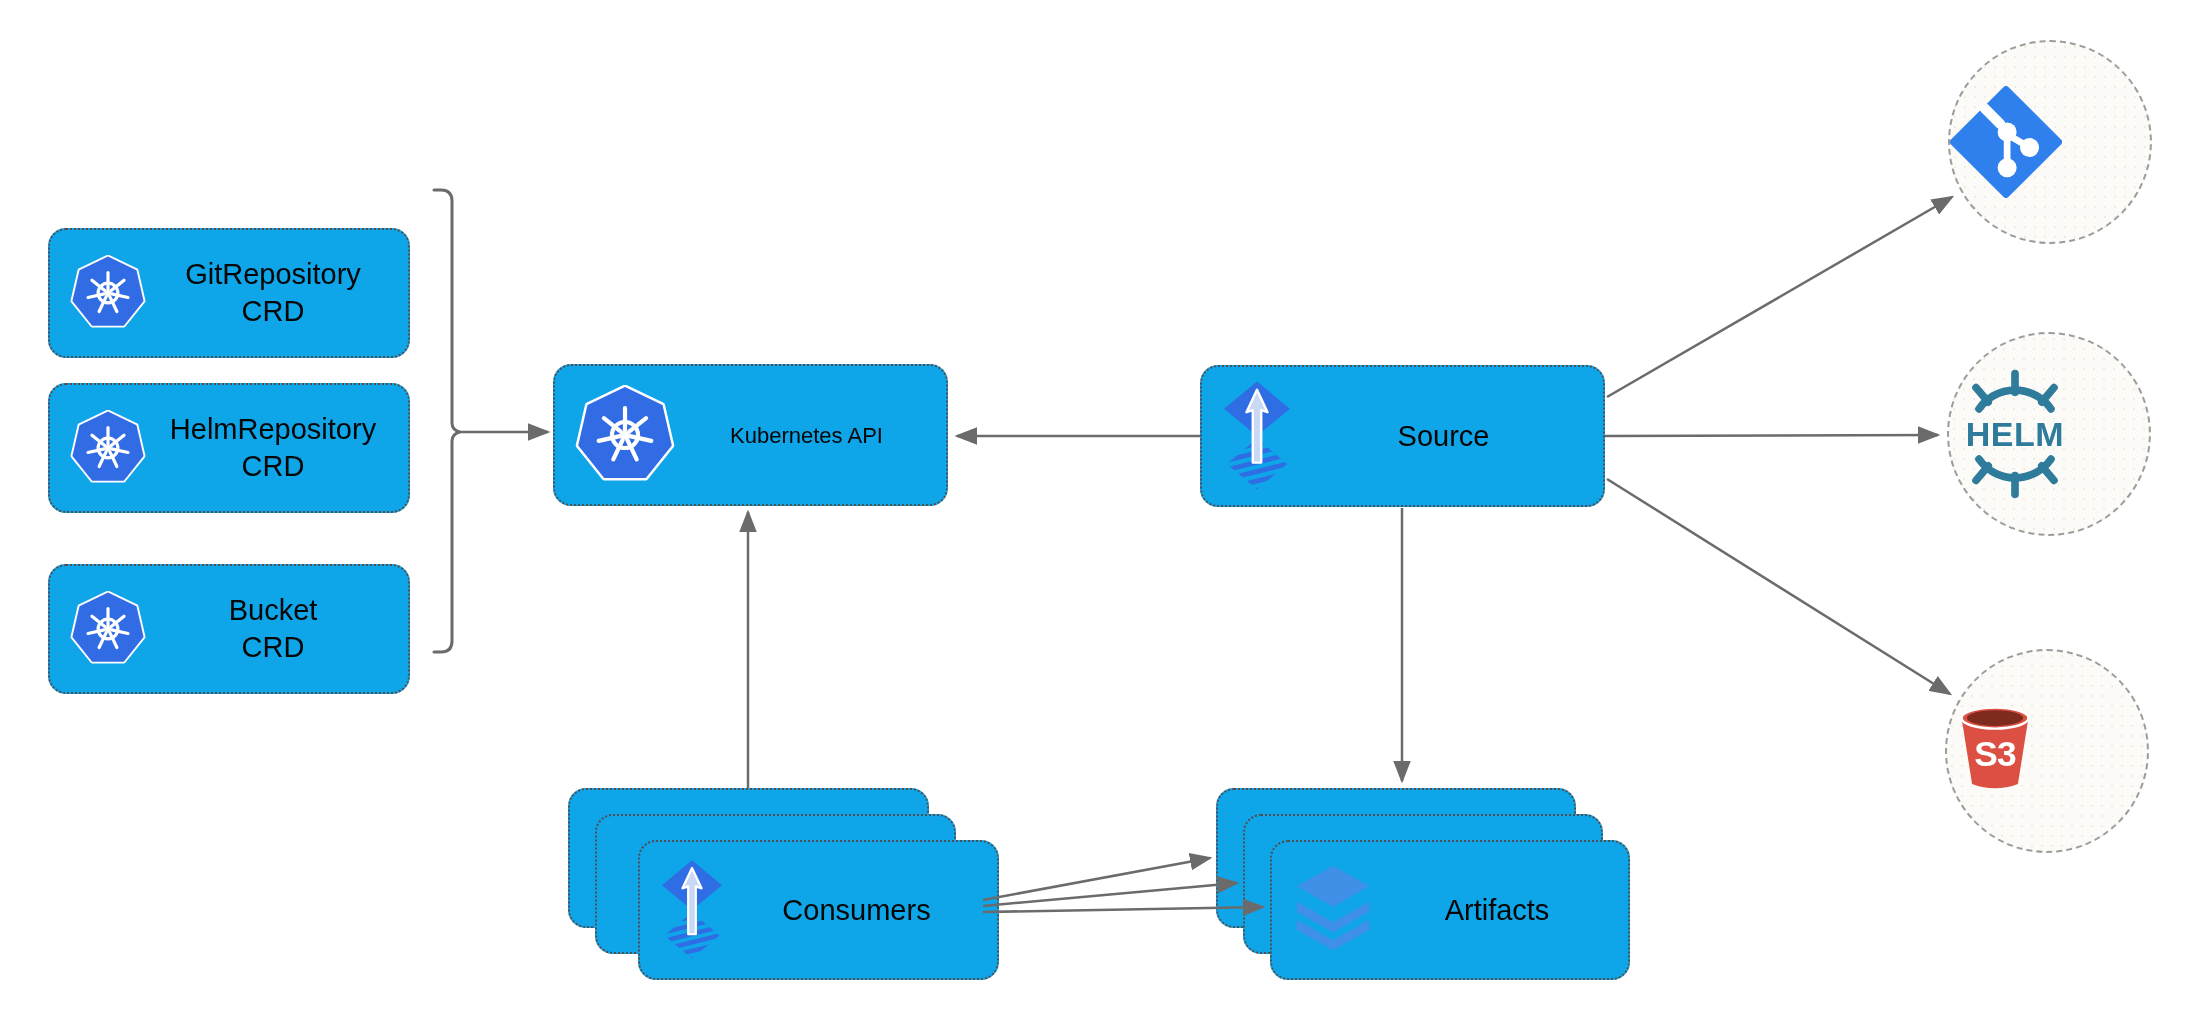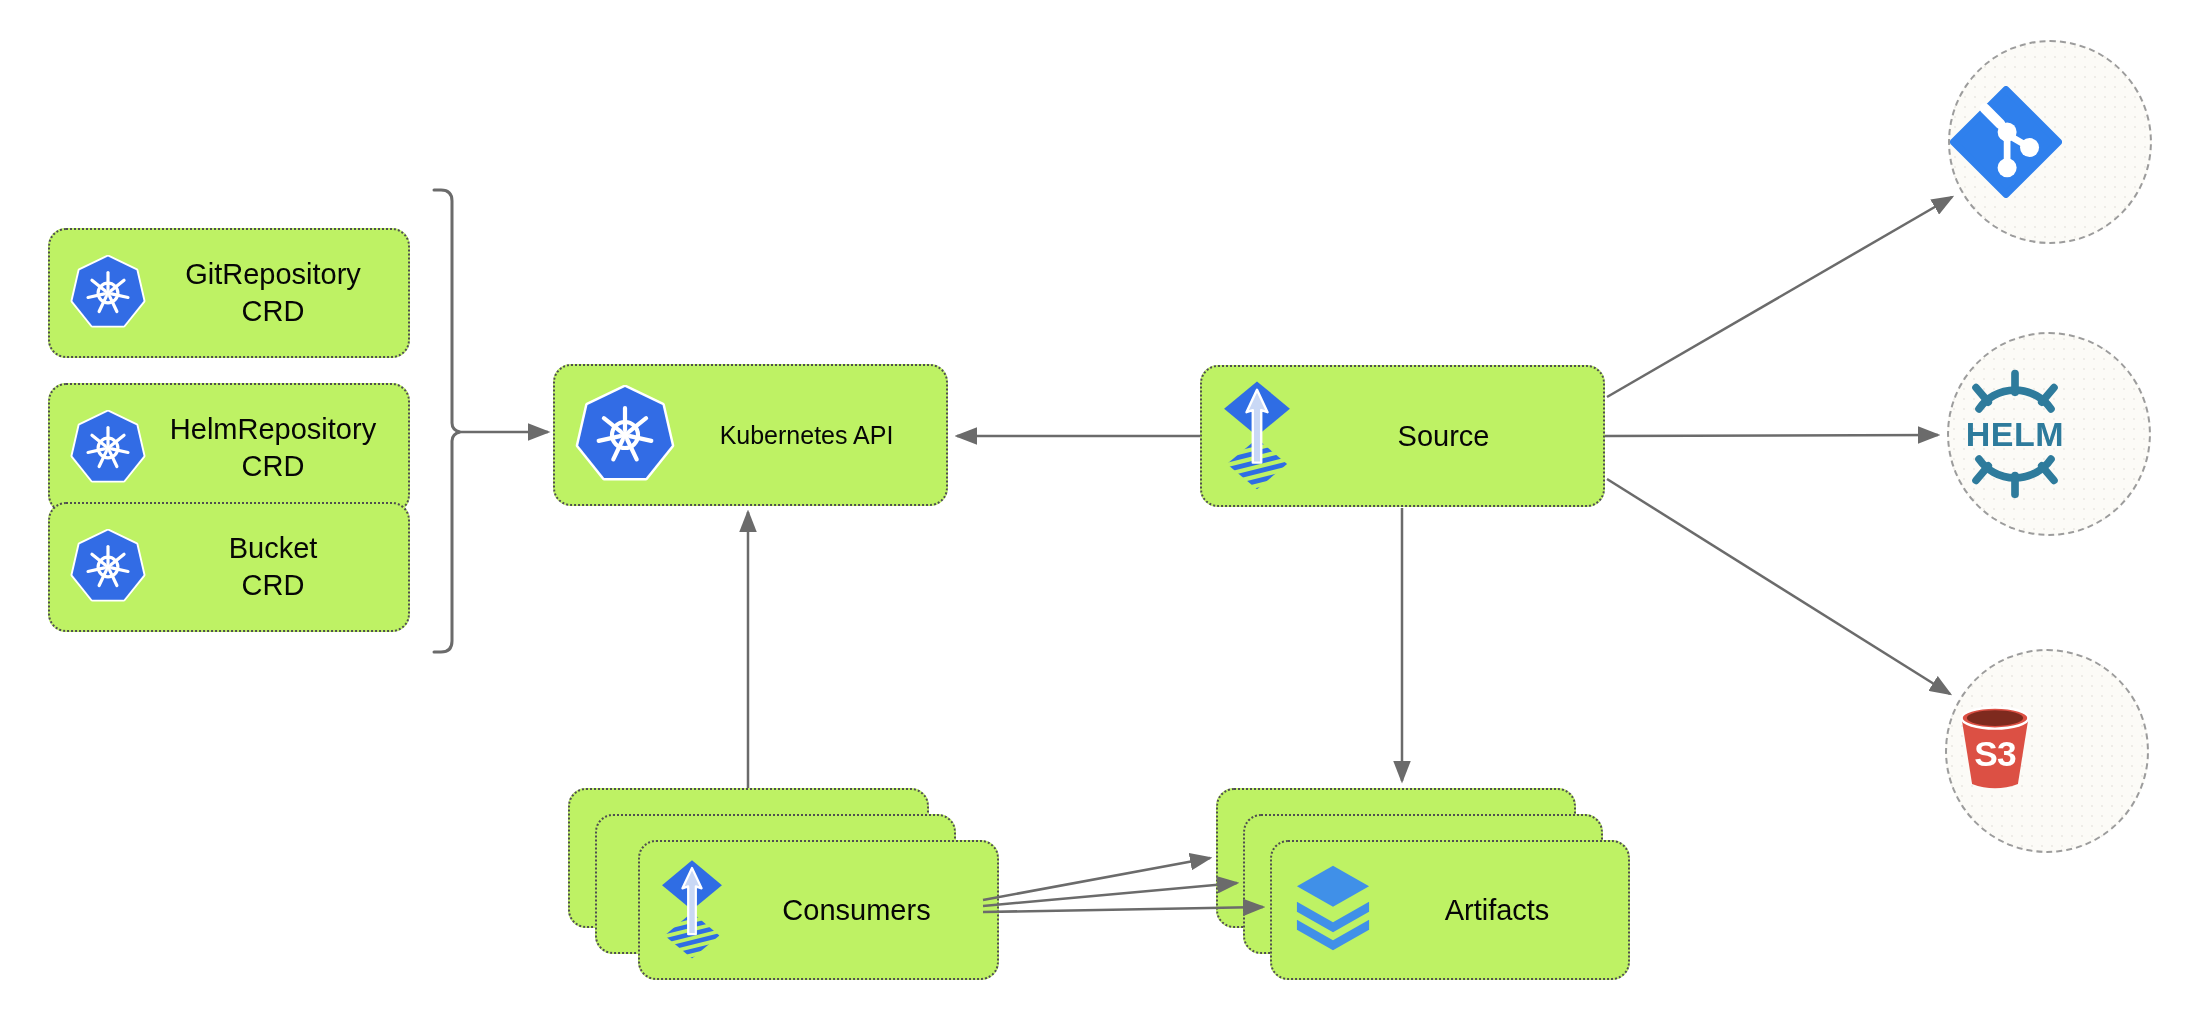--- a/index.html
+++ b/index.html
@@ -1,21 +1,21 @@
 <!DOCTYPE html>
 <html><head>
 <meta charset="utf-8">
 <style>
   html,body{margin:0;padding:0;background:#fff;}
   .canvas{
     position:relative;width:2196px;height:1030px;background:#ffffff;
     font-family:"Liberation Sans",sans-serif;overflow:hidden;
   }
   .node{
-    position:absolute;background:#bef264;border:2px dotted #4f4f4f;border-radius:18px;
+    position:absolute;background:#0ea5e9;border:2px dotted #4f4f4f;border-radius:18px;
     display:flex;align-items:center;box-sizing:border-box;padding:0 20px;gap:12px;
   }
   .node .lbl{
     flex:1;text-align:center;font-size:29px;line-height:37px;color:#060606;
     white-space:nowrap;
   }
   .node .lbl .l2{display:block;text-align:center;}
   .ghost{padding:0;}
   .circle{
     position:absolute;width:204px;height:204px;border-radius:50%;
@@ -107,35 +107,35 @@
   <div class="node" style="left:48px;top:383px;width:362px;height:130px;">
     <svg class="icon" width="76" height="76">
         <use href="#sym-k8s"></use>
       </svg>
     <div class="lbl">
       <span>HelmRepository</span>
       <span class="l2">CRD</span>
     </div>
   </div>
 
-  <div class="node" style="left:48px;top:502px;width:362px;height:130px;">
+  <div class="node" style="left:48px;top:564px;width:362px;height:130px;">
     <svg class="icon" width="76" height="76">
         <use href="#sym-k8s"></use>
       </svg>
     <div class="lbl">
       <span>Bucket</span>
       <span class="l2">CRD</span>
     </div>
   </div>
 
   <div class="node" style="left:553px;top:364px;width:395px;height:142px;">
     <svg class="icon" width="100" height="100">
         <use href="#sym-k8s"></use>
       </svg>
-    <div class="lbl" style="font-size:25px;">Kubernetes API</div>
+    <div class="lbl" style="font-size:22px;">Kubernetes API</div>
   </div>
 
   <div class="node" style="left:1200px;top:365px;width:405px;height:142px;">
     <svg class="icon" width="70" height="112">
         <use href="#sym-flux"></use>
       </svg>
     <div class="lbl">
       <span>Source</span>
     </div>
   </div>

